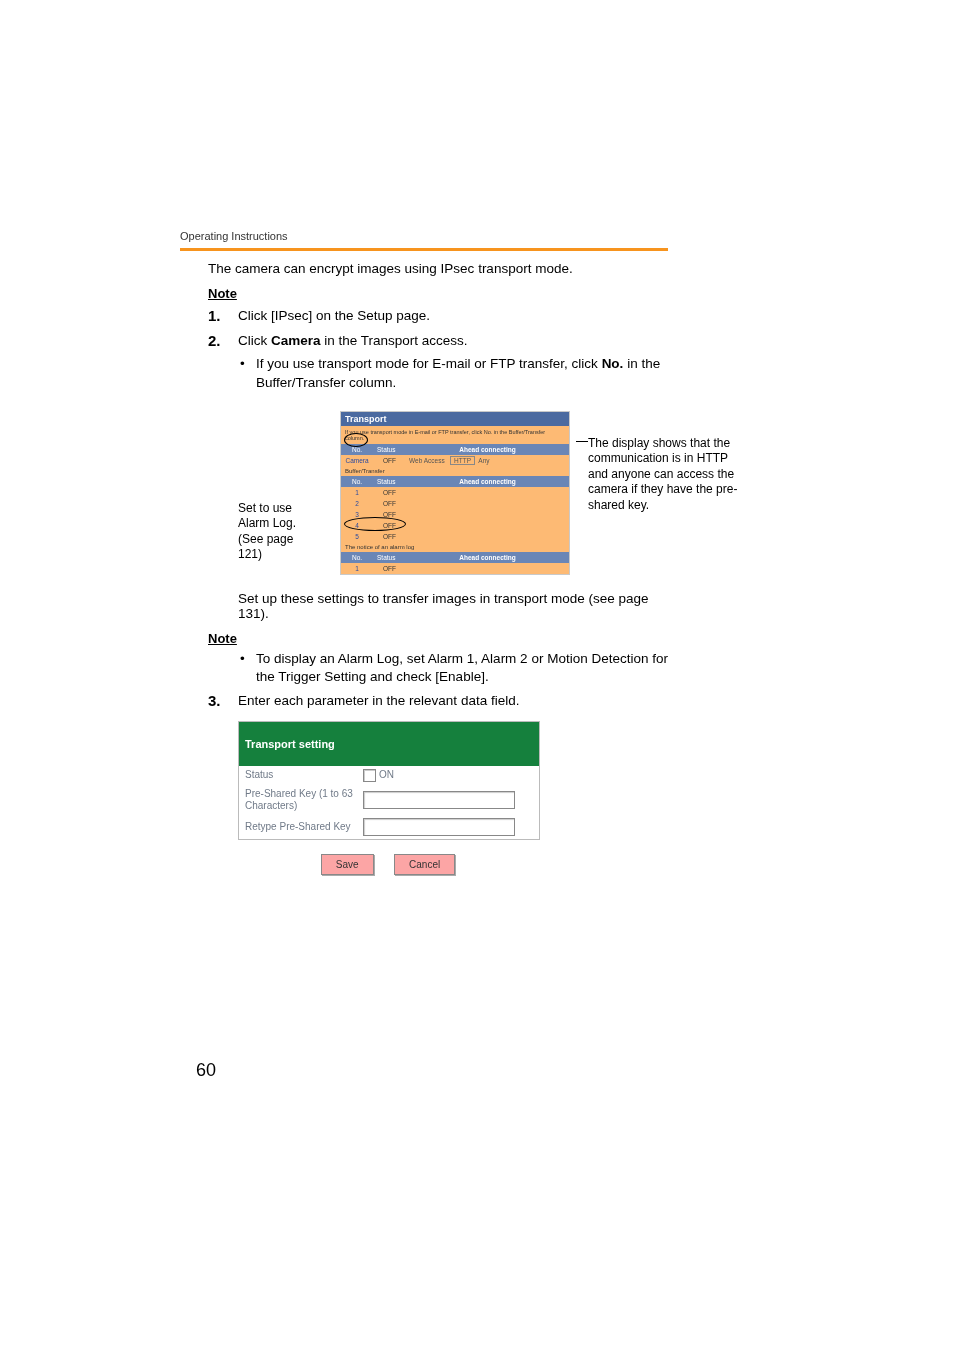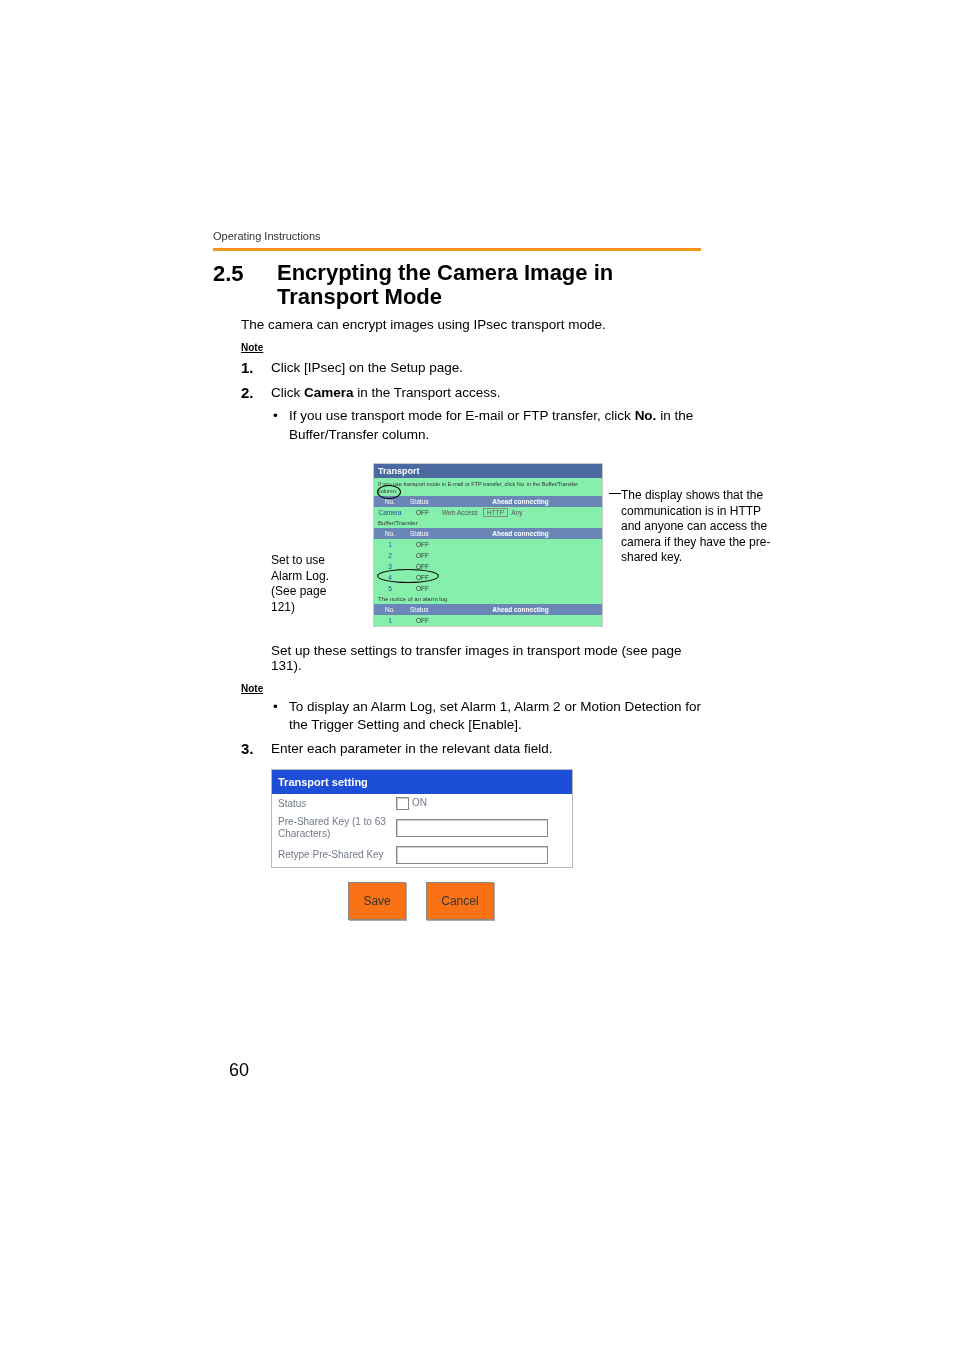--- a/index.html
+++ b/index.html
@@ -8,21 +8,20 @@
     background: #fff;
     font-family: Arial, Helvetica, sans-serif;
     color: #000;
   }
   .page {
     width: 848px;
     height: 1351px;
     position: relative;
     box-sizing: border-box;
     padding: 230px 180px 0 180px;
-    margin-left: 33px;
   }
   .running-head {
     font-size: 11px;
     color: #333;
     margin-bottom: 6px;
   }
   .orange-rule {
     height: 3px;
     background: #f7941e;
     margin-bottom: 10px;
@@ -40,21 +39,21 @@
   .section-title {
     font-size: 22px;
     font-weight: bold;
     line-height: 1.1;
   }
   .intro {
     font-size: 13.5px;
     margin: 6px 0 10px 28px;
   }
   .note-label {
-    font-size: 10px;
+    font-size: 13px;
     font-weight: bold;
     text-decoration: underline;
     margin: 6px 0 4px 28px;
   }
   .bulleted {
     font-size: 13.5px;
     margin-left: 76px;
     margin-bottom: 6px;
     position: relative;
     line-height: 1.35;
@@ -116,21 +115,21 @@
     top: 30px;
     width: 12px;
     height: 1px;
     background: #000;
   }
   .panel {
     position: absolute;
     left: 160px;
     top: 0;
     width: 228px;
-    background: #86efac;
+    background: #fdba74;
     border: 1px solid #c9c9c9;
   }
   .panel-title {
     background: #4b6aa0;
     color: #fff;
     font-size: 9px;
     font-weight: bold;
     padding: 2px 4px;
   }
   .panel-note {
@@ -194,25 +193,25 @@
   .setup-line {
     font-size: 13.5px;
     margin: 6px 0 10px 58px;
   }
   .settings-panel {
     margin: 10px 0 0 58px;
     width: 300px;
     border: 1px solid #bbb;
   }
   .settings-title {
-    background: #1d4ed8;
+    background: #15803d;
     color: #fff;
     font-size: 11px;
     font-weight: bold;
-    padding: 6px 6px;
+    padding: 16px 6px;
   }
   .settings-row {
     display: flex;
     align-items: center;
     padding: 3px 6px;
     font-size: 10px;
     color: #707a88;
   }
   .settings-row .lbl {
     width: 118px;
@@ -239,46 +238,42 @@
     background: #fff;
     box-shadow: inset 1px 1px 1px #ccc;
   }
   .button-row {
     margin: 14px 0 0 58px;
     width: 300px;
     text-align: center;
   }
   .btn {
     display: inline-block;
-    font-size: 12px;
+    font-size: 10px;
     color: #333;
-    background: #f97316;
+    background: #fca5a5;
     border: 1px solid #888;
-    padding: 11px 14px;
+    padding: 4px 14px;
     margin: 0 8px;
     box-shadow: 1px 1px 0 #aaa;
   }
   .page-num {
     position: absolute;
     left: 196px;
     bottom: 270px;
     font-size: 18px;
   }
 </style>
 </head>
 <body>
 
 <div class="page">
   <div class="running-head">Operating Instructions</div>
   <div class="orange-rule"></div>
 
-  <div class="section-row">
-    <div class="section-num">2.5</div>
-    <div class="section-title">Encrypting the Camera Image in Transport Mode</div>
-  </div>
 
   <div class="intro">The camera can encrypt images using IPsec transport mode.</div>
 
   <div class="note-label">Note</div>
 
   <div class="numbered">
     <div class="num">1.</div>
     <div class="txt">Click [IPsec] on the Setup page.</div>
   </div>
 

